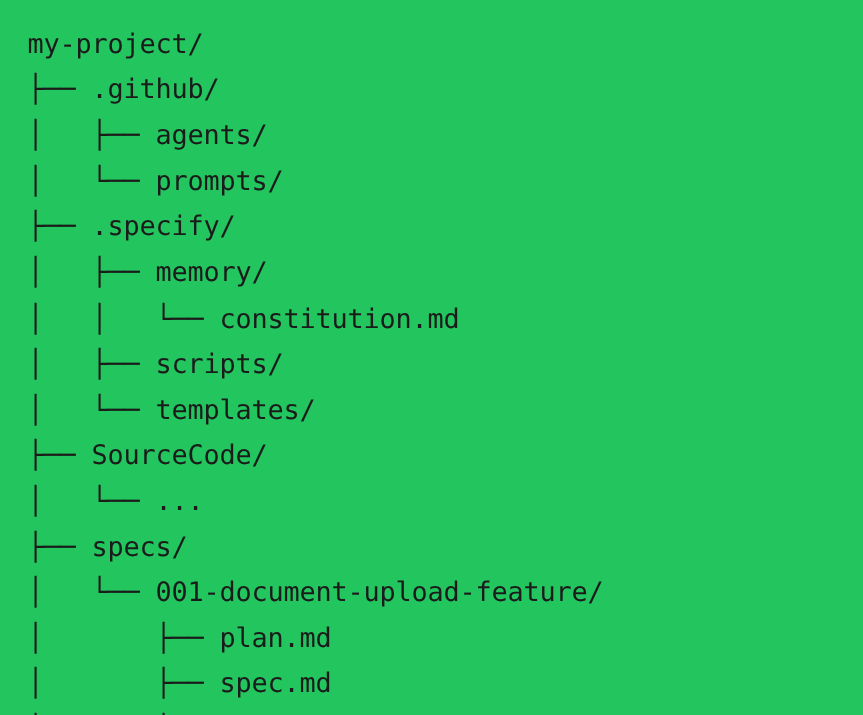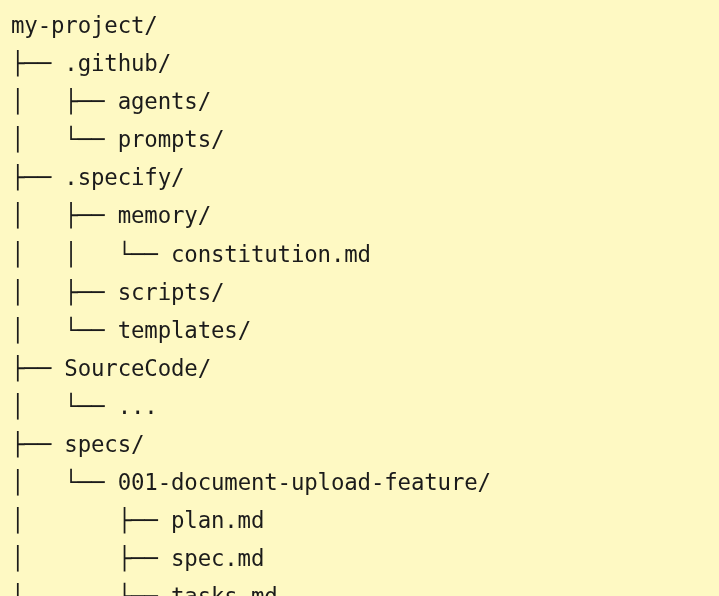--- a/index.html
+++ b/index.html
@@ -10,23 +10,23 @@
   }
   body {
     width: 719px;
     height: 596px;
     overflow: hidden;
   }
   #tree-root {
     position: relative;
     width: 719px;
     height: 596px;
-    background: #fef9c3;
+    background: #22c55e;
     box-sizing: border-box;
-    padding: 0;
+    padding: 12px;
   }
   .tree-listing {
     margin: 0;
     padding: 6px 0 0 11px;
     font-family: "DejaVu Sans Mono", "Liberation Mono", monospace;
     font-size: 22.4px;
     line-height: 38.1px;
     letter-spacing: -0.15px;
     color: #1b1b1b;
     white-space: pre;

